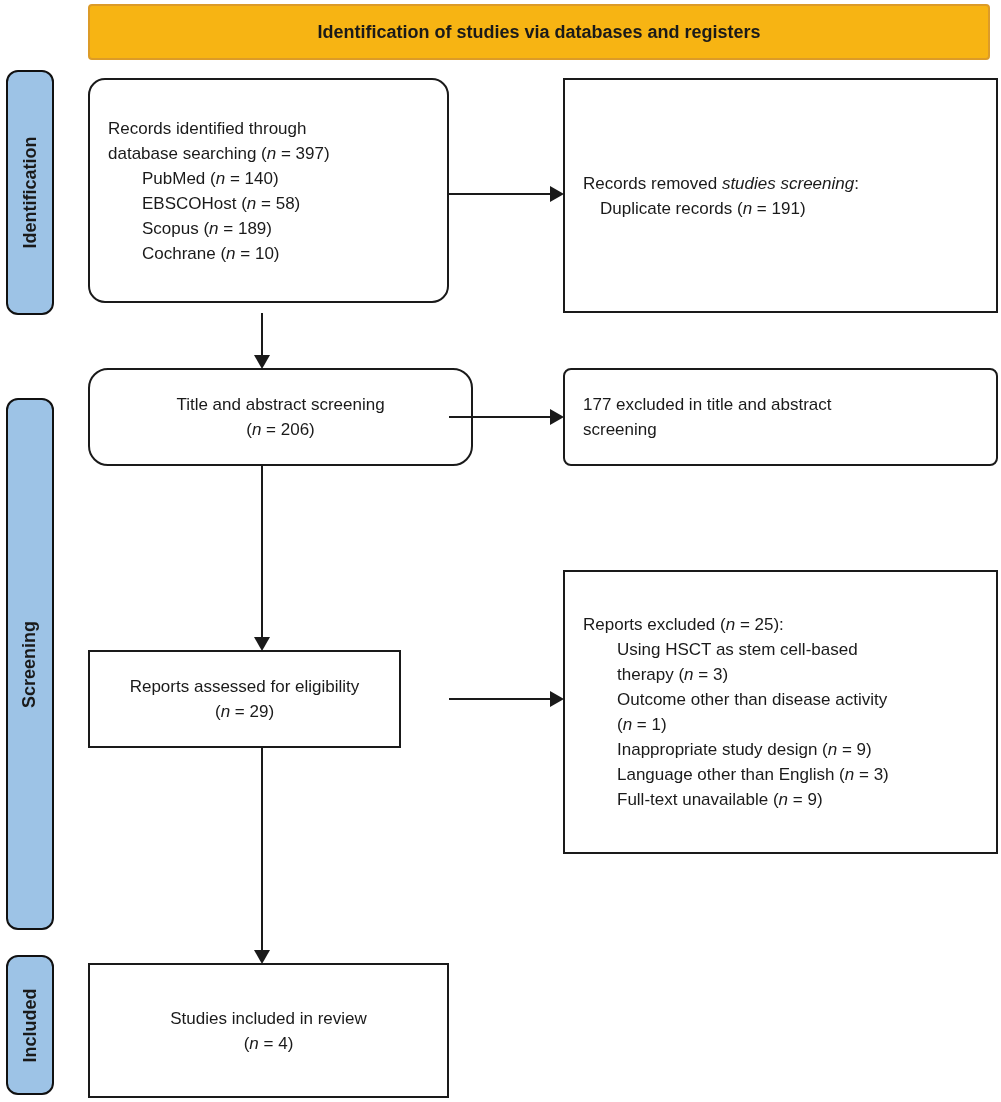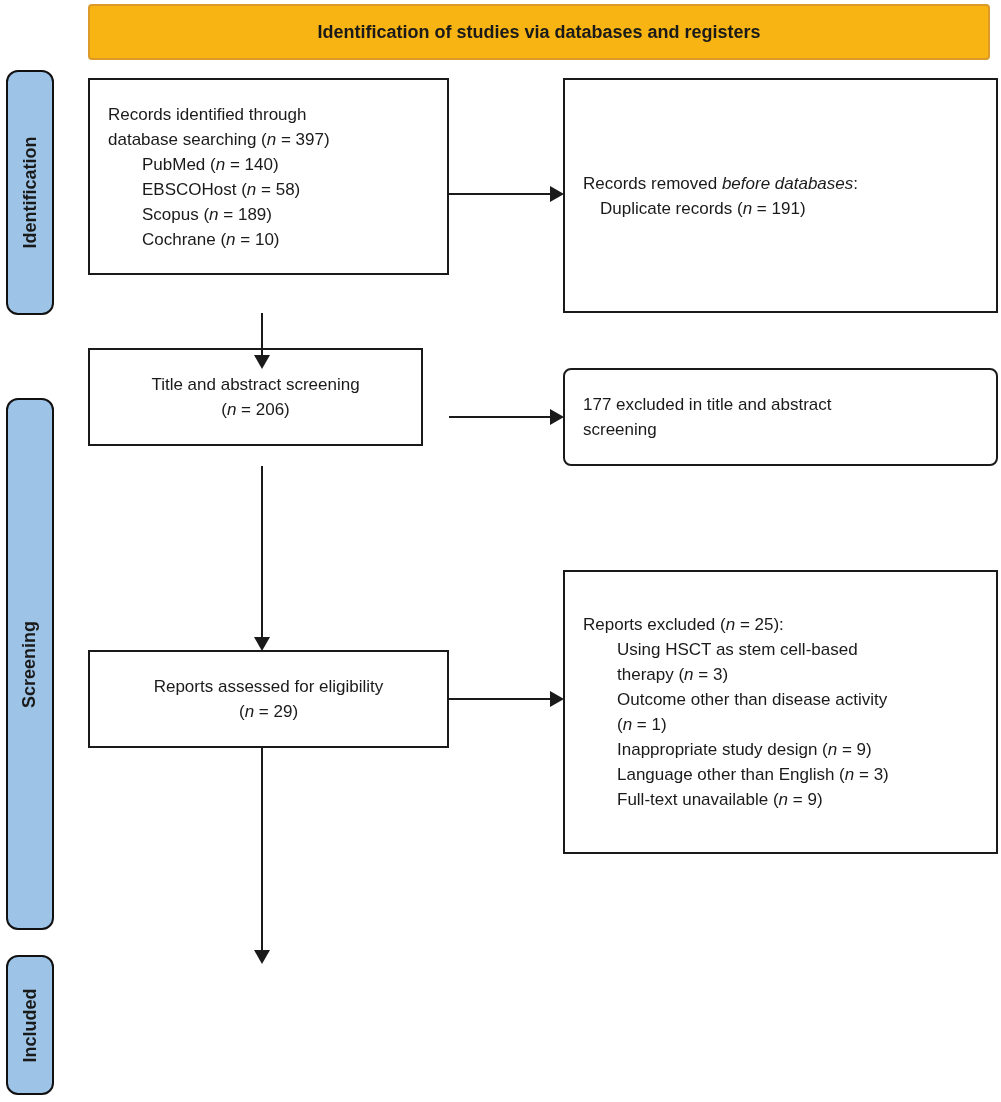--- a/index.html
+++ b/index.html
@@ -57,25 +57,25 @@
   .box {
     position: absolute;
     background: #ffffff;
     border: 2.5px solid var(--box-border);
     display: flex; align-items: center;
     font-size: 17px; line-height: 25px;
   }
   .box .box-text { white-space: pre-wrap; width: 100%; }
   .box.left   { justify-content: flex-start; padding: 0 18px; text-align: left; }
   .box.center { justify-content: center; padding: 0 10px; text-align: center; }
-  .box-records-identified { left: 88px;  top: 78px;  width: 361px; height: 197px; padding: 0 20px; }
+  .box-records-identified { left: 88px;  top: 78px;  width: 361px; height: 225px; padding: 0 20px; border-radius: 17px; }
   .box-records-removed    { left: 563px; top: 78px;  width: 435px; height: 235px; }
-  .box-title-abstract     { left: 88px;  top: 348px; width: 335px; height: 98px;  }
+  .box-title-abstract     { left: 88px;  top: 368px; width: 385px; height: 98px; border-radius: 20px;  }
   .box-excluded-screening { left: 563px; top: 368px; width: 435px; height: 98px; border-radius: 8px;  }
-  .box-reports-assessed   { left: 88px;  top: 650px; width: 361px; height: 98px;  }
+  .box-reports-assessed   { left: 88px;  top: 650px; width: 313px; height: 98px;  }
   .box-reports-excluded   { left: 563px; top: 570px; width: 435px; height: 284px; }
   .box-studies-included   { left: 88px;  top: 963px; width: 361px; height: 135px; }
   
   .arrow-h {
     position: absolute; height: 2px; background: var(--arrow);
   }
   .arrow-h::after {
     content: ""; position: absolute;
     right: -14px; top: -7px;
     border-left: 14px solid var(--arrow);
@@ -117,39 +117,42 @@
   </div>
   <div class="stage stage-included">
     <span class="stage-label">Included</span>
   </div>
 
   <div class="box left box-records-identified">
     <div class="box-text">Records identified through<br>database searching (<i>n</i> = 397)<br>  PubMed (<i>n</i> = 140)<br>  EBSCOHost (<i>n</i> = 58)<br>  Scopus (<i>n</i> = 189)<br>  Cochrane (<i>n</i> = 10)</div>
   </div>
 
   <div class="box left box-records-removed">
-    <div class="box-text">Records removed <i>before databases</i>:<br> Duplicate records (<i>n</i> = 191)</div>
+    <div class="box-text">Records removed <i>studies screening</i>:<br> Duplicate records (<i>n</i> = 191)</div>
   </div>
 
   <div class="box center box-title-abstract">
     <div class="box-text">Title and abstract screening<br>(<i>n</i> = 206)</div>
   </div>
 
   <div class="box left box-excluded-screening">
     <div class="box-text">177 excluded in title and abstract<br>screening</div>
   </div>
 
   <div class="box center box-reports-assessed">
     <div class="box-text">Reports assessed for eligibility<br>(<i>n</i> = 29)</div>
   </div>
 
   <div class="box left box-reports-excluded">
     <div class="box-text">Reports excluded (<i>n</i> = 25):<br>  Using HSCT as stem cell-based<br>  therapy (<i>n</i> = 3)<br>  Outcome other than disease activity<br>  (<i>n</i> = 1)<br>  Inappropriate study design (<i>n</i> = 9)<br>  Language other than English (<i>n</i> = 3)<br>  Full-text unavailable (<i>n</i> = 9)</div>
   </div>
 
+  <div class="box center box-studies-included">
+    <div class="box-text">Studies included in review<br>(<i>n</i> = 4)</div>
+  </div>
 
   <div class="arrow-h arrow-identified-to-removed"></div>
   <div class="arrow-v arrow-identified-to-screening"></div>
   <div class="arrow-h arrow-screening-to-excluded"></div>
   <div class="arrow-v arrow-screening-to-assessed"></div>
   <div class="arrow-h arrow-assessed-to-excluded"></div>
   <div class="arrow-v arrow-assessed-to-included"></div>
 
 </div>
 

